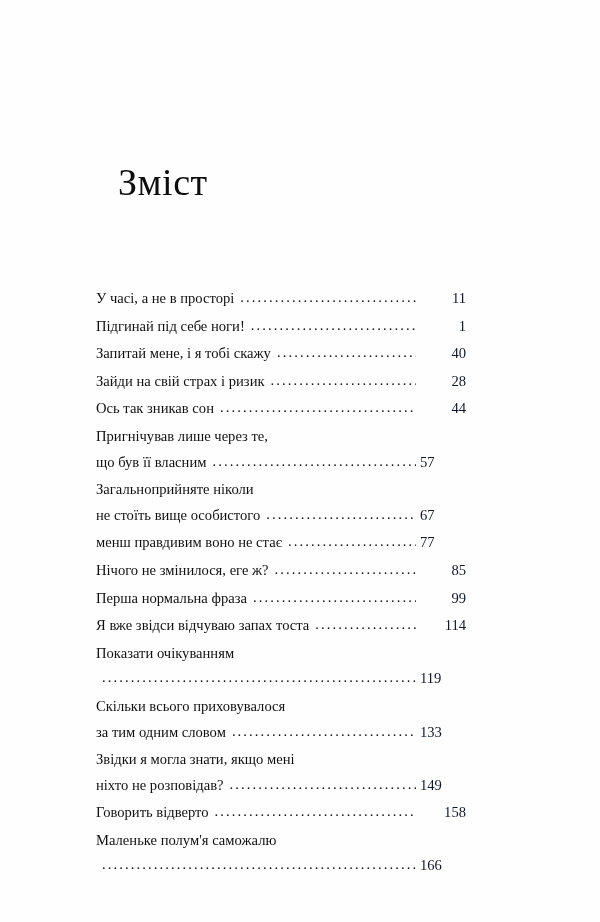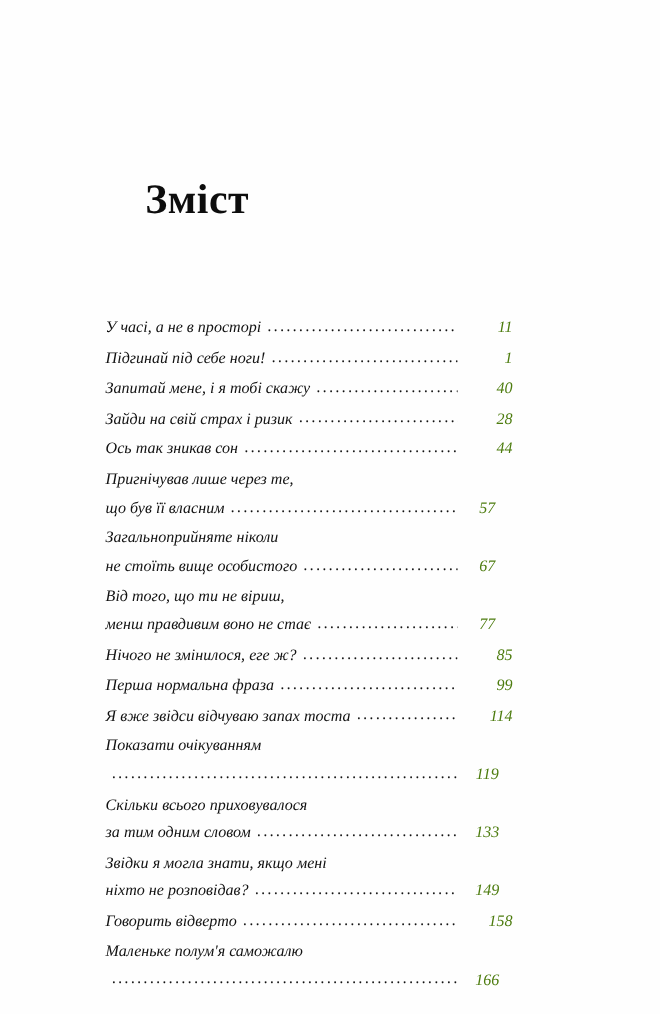--- a/index.html
+++ b/index.html
@@ -15,47 +15,46 @@
     color: #111111;
     overflow: hidden;
   }
   .page {
     position: absolute;
     inset: 0;
     background: #fefefe;
   }
   .title {
     position: absolute;
-    left: 132px;
+    left: 118px;
     top: 160px;
     font-family: "Liberation Serif", serif;
     font-size: 38px;
     letter-spacing: 0.5px;
     color: #0d0d0d;
-    font-weight: 700;
+    font-weight: 400;
   }
   .toc {
     position: absolute;
     left: 96px;
     top: 286px;
     width: 370px;
   }
   .toc-entry {
     display: block;
     margin-bottom: 2px;
   }
   .line {
     display: flex;
     align-items: baseline;
     width: 100%;
     font-size: 14.6px;
     line-height: 25.6px;
     color: #111111;
     white-space: nowrap;
-    font-style: italic;
   }
   .line .txt {
     flex: 0 0 auto;
   }
   .line .dots {
     flex: 1 1 auto;
     overflow: hidden;
     white-space: nowrap;
     margin: 0 4px 0 6px;
     color: #111111;
@@ -64,24 +63,24 @@
     position: relative;
     top: -1px;
   }
   .line .spacer {
     flex: 1 1 auto;
   }
   .line .page-num {
     flex: 0 0 46px;
     text-align: right;
     font-size: 14.6px;
-    color: #4d7c0f;
+    color: #0f172a;
   }
   .line.cont .page-num {
-    text-align: center;
+    text-align: left;
   }
 </style>
 </head>
 <body>
 
 <div class="page">
   <div class="title">Зміст</div>
   <div class="toc" id="toc">
       <div class="toc-entry">
         <div class="line">
@@ -134,24 +133,20 @@
           <span class="txt">Загальноприйняте ніколи</span>
           <span class="spacer"></span>
         </div>
         <div class="line cont">
           <span class="txt">не стоїть вище особистого</span>
           <span class="dots">................................................................................</span>
           <span class="page-num">67</span>
         </div>
       </div>
       <div class="toc-entry">
-        <div class="line">
-          <span class="txt">Від того, що ти не віриш,</span>
-          <span class="spacer"></span>
-        </div>
         <div class="line cont">
           <span class="txt">менш правдивим воно не стає</span>
           <span class="dots">................................................................................</span>
           <span class="page-num">77</span>
         </div>
       </div>
       <div class="toc-entry">
         <div class="line">
           <span class="txt">Нічого не змінилося, еге ж?</span>
           <span class="dots">................................................................................</span>

